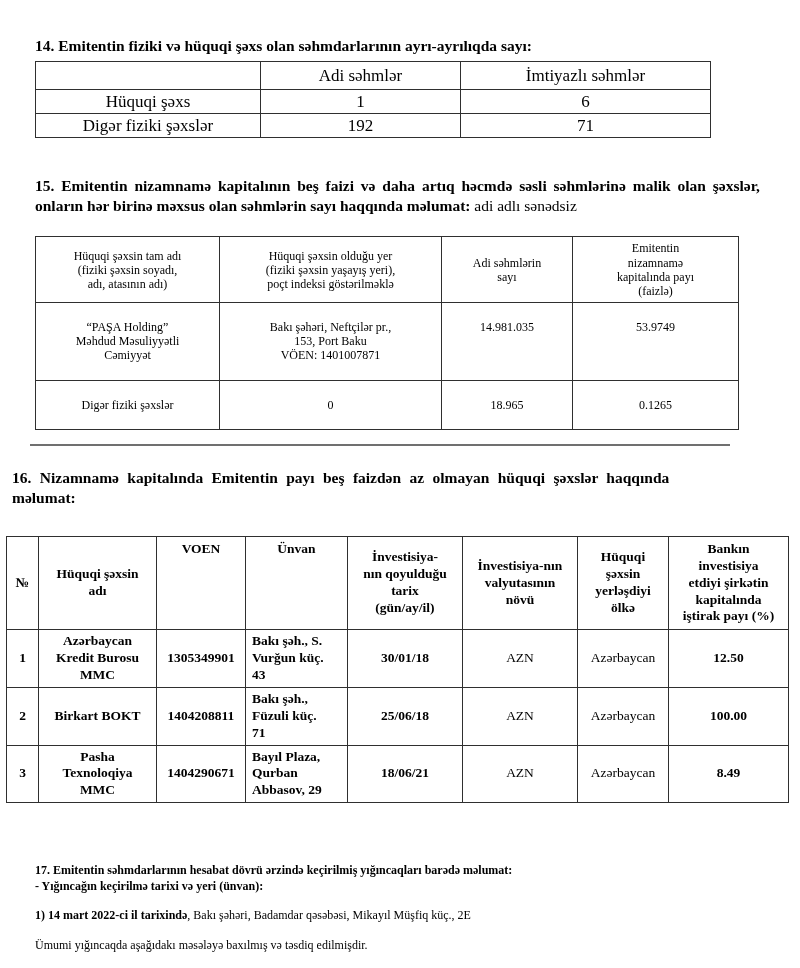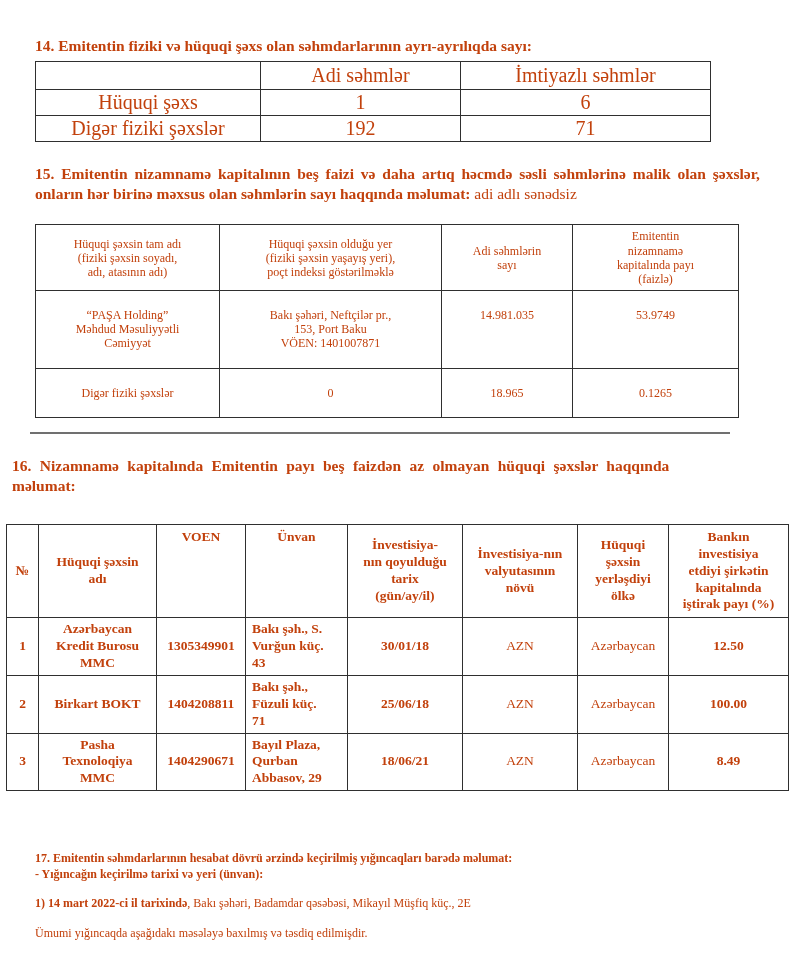--- a/index.html
+++ b/index.html
@@ -2,21 +2,21 @@
 <html><head>
 <meta charset="utf-8">
 <style>
   html,body{margin:0;padding:0;background:#ffffff;}
   .page{
     position:relative;
     width:800px;height:968px;
     box-sizing:border-box;
     padding-top:36px;
     background:#ffffff;
-    color:#c2410c;
+    color:#000000;
     font-family:"Liberation Serif","DejaVu Serif",serif;
     overflow:hidden;
   }
   .h{
     font-weight:bold;
     font-size:15.5px;
     line-height:1.3;
     margin:0 40px 0 35px;
     text-align:justify;
   }
@@ -25,21 +25,21 @@
   table{border-collapse:collapse;table-layout:fixed;}
   th,td{
     border:1.6px solid #2f2f2f;
     text-align:center;
     vertical-align:middle;
     padding:1px 3px;
     overflow:hidden;
   }
   .pre{white-space:pre-line;}
   
-  .t14{margin:5px 0 0 35px;width:675px;font-size:20px;}
+  .t14{margin:5px 0 0 35px;width:675px;font-size:17px;}
   .t14 th{font-weight:normal;height:25px;}
   .t14 td{height:21px;}
   
   .t15{margin:20px 0 0 35px;width:703px;font-size:12px;line-height:1.18;}
   .t15 th{font-weight:normal;padding:4px 2px;}
   .t15 td{padding:17px 3px;}
   .t15 .top{vertical-align:top;}
   
   .t16{margin:28px 0 0 6px;width:782px;font-size:13.5px;line-height:1.25;}
   .t16 th{font-weight:bold;padding:4px 2px;}
@@ -79,21 +79,21 @@
         <td>6</td>
       </tr>
       <tr>
         <td>Digər fiziki şəxslər</td>
         <td>192</td>
         <td>71</td>
       </tr>
     </tbody>
   </table>
 
-  <div class="h" style="margin-top:22px"><b>15. Emitentin nizamnamə kapitalının beş faizi və daha artıq həcmdə səsli səhmlərinə malik olan şəxslər, onların hər birinə məxsus olan səhmlərin sayı haqqında məlumat:</b>
+  <div class="h" style="margin-top:38px"><b>15. Emitentin nizamnamə kapitalının beş faizi və daha artıq həcmdə səsli səhmlərinə malik olan şəxslər, onların hər birinə məxsus olan səhmlərin sayı haqqında məlumat:</b>
     <span class="h15-note">adi adlı sənədsiz</span>
   </div>
 
   <table class="t15">
     <colgroup>
         <col style="width:184px">
         <col style="width:222px">
         <col style="width:131px">
         <col style="width:166px">
       </colgroup>

